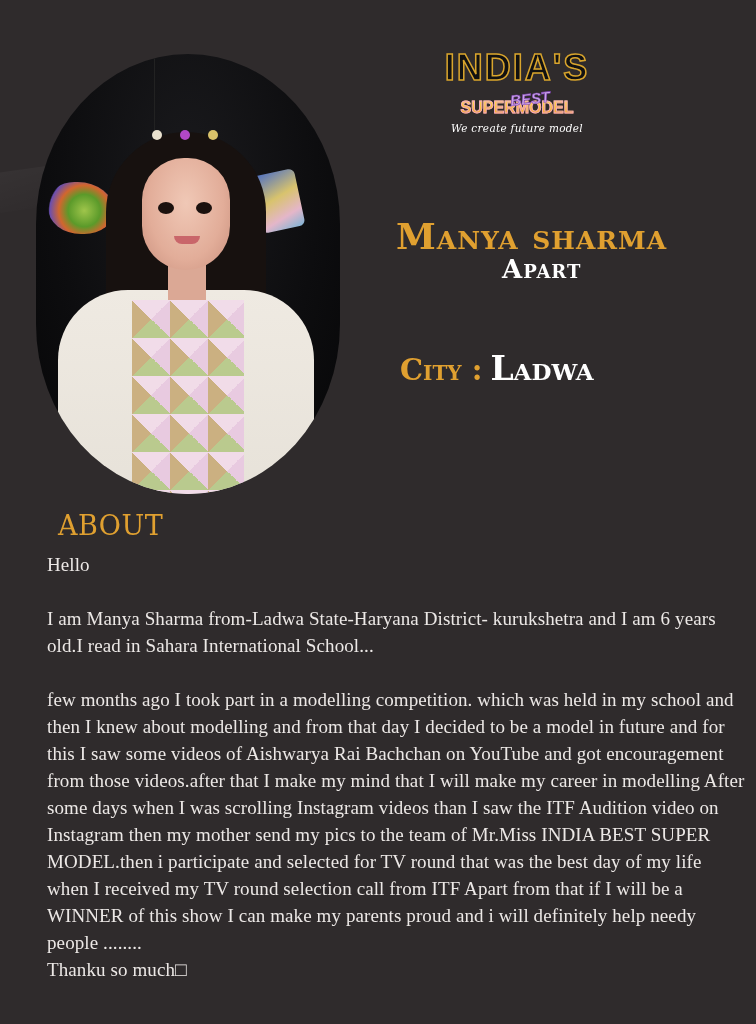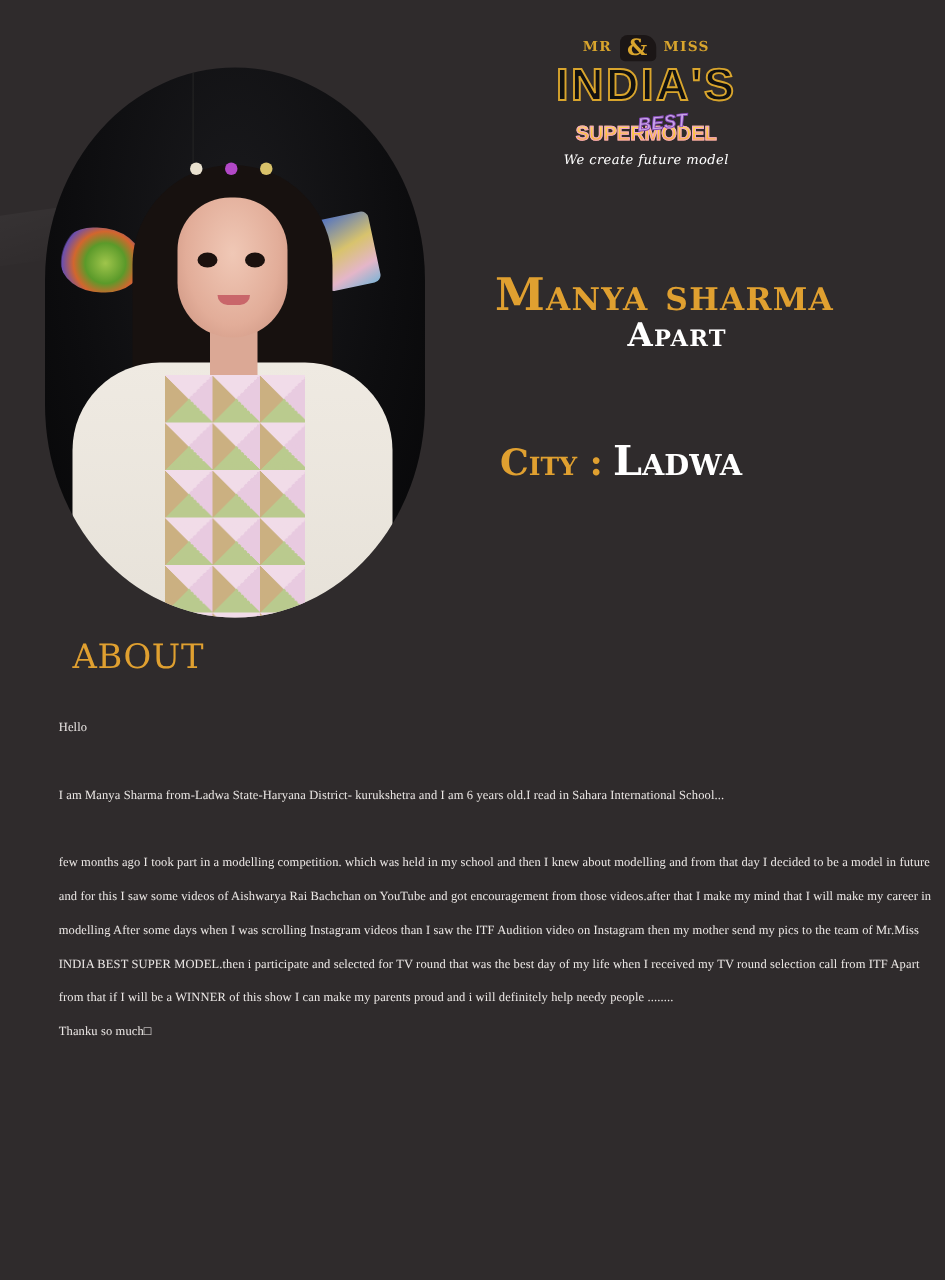--- a/index.html
+++ b/index.html
@@ -99,22 +99,22 @@
     font-family: "DejaVu Serif", serif; font-weight: bold; font-variant: small-caps; line-height: 1;
   }
   .city .label { color: #e0a030; font-size: 29px; text-align: center; }
   .city .value { color: #ffffff; font-size: 33px; margin-left: 8px; }
   
   .about-title {
     position: absolute; left: 58px; top: 512px;
     font-family: "DejaVu Serif", serif; font-size: 27px; color: #e0a030; letter-spacing: 0.5px; line-height: 1;
   }
   .about-body {
-    position: absolute; left: 47px; top: 569px; width: 700px;
-    font-family: "Liberation Serif", serif; font-size: 10px; color: #ece8e6;
+    position: absolute; left: 47px; top: 551px; width: 700px;
+    font-family: "Liberation Serif", serif; font-size: 19px; color: #ece8e6;
     line-height: 27px; letter-spacing: 0.1px;
   }
   .about-body p { margin: 0; }
   .about-body .gap { height: 27px; }
 </style>
 </head>
 <body>
 
 <div class="bg-streak"></div>
 
@@ -131,23 +131,20 @@
   <div class="eye r"></div>
   <div class="mouth"></div>
   <div class="headband">
     <span style="left:0;background:#e9e1cf;"></span>
     <span style="left:28px;background:#b248c7;"></span>
     <span style="left:56px;background:#d9c26a;"></span>
   </div>
 </div>
 
 <div class="logo">
-  <div class="mrmiss">
-    <span>MR</span><span class="amp">&amp;</span><span>MISS</span>
-  </div>
   <div class="indias">INDIA'S</div>
   <div class="supermodel">SUPERMODEL</div>
   <div class="best">BEST</div>
   <div class="tagline">We create future model</div>
 </div>
 
 <div class="name">Manya sharma</div>
 <div class="name-role">Apart</div>
 <div class="city">
   <span class="label">City :</span><span class="value">Ladwa</span>

